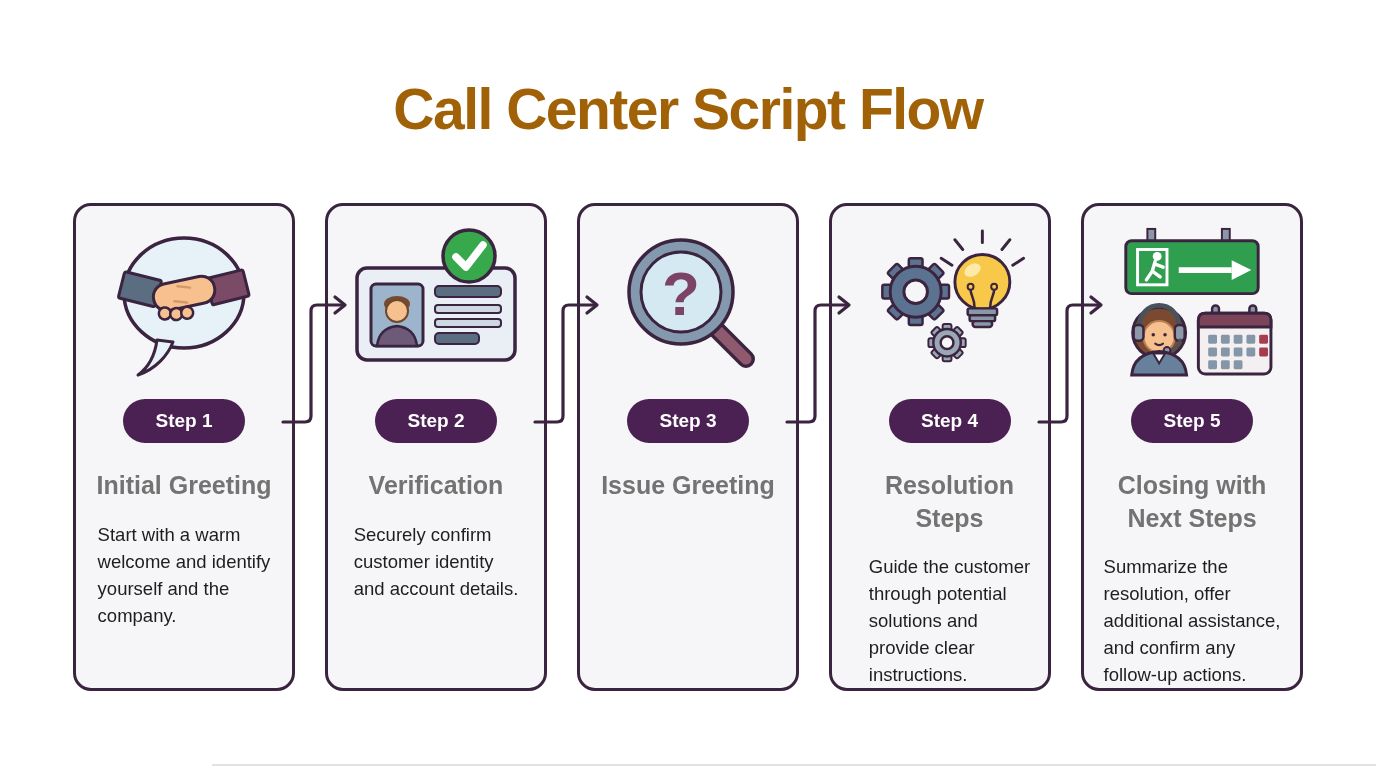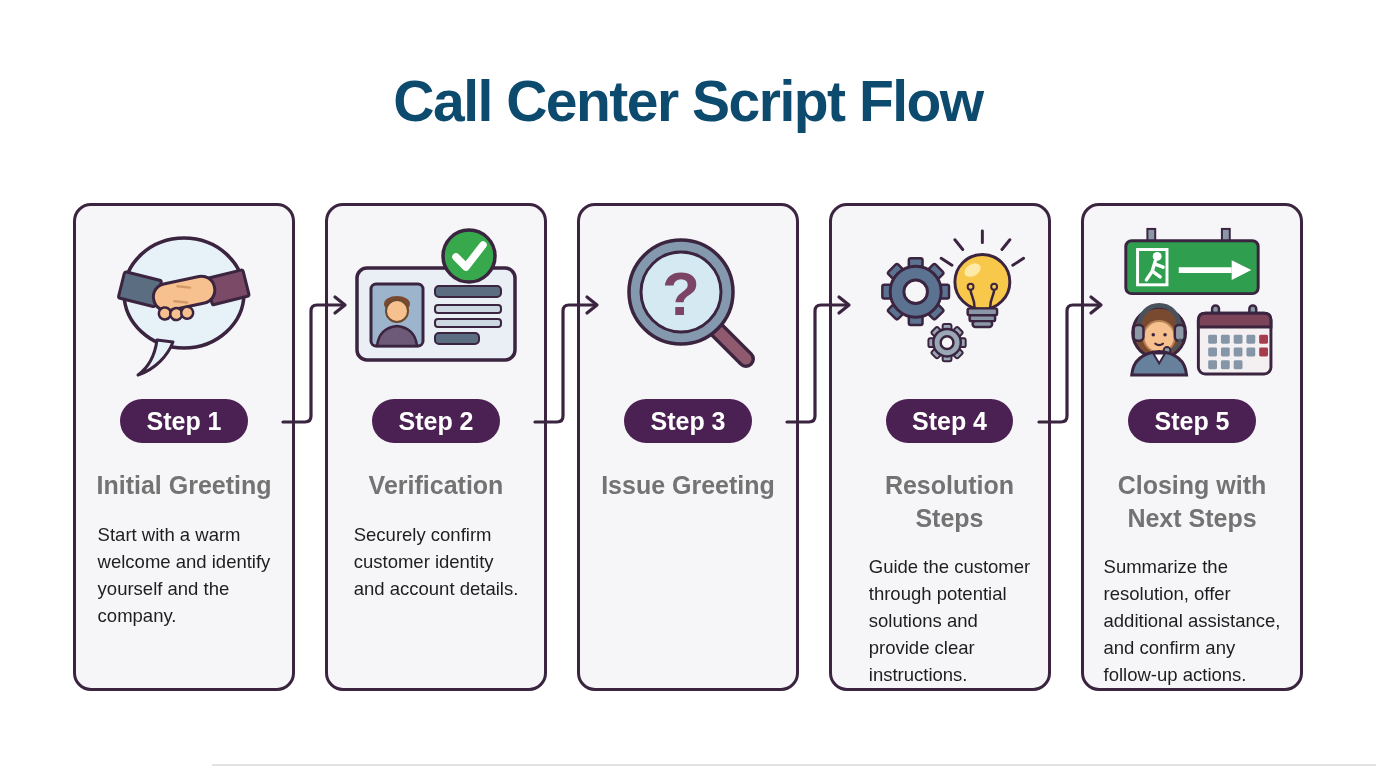--- a/index.html
+++ b/index.html
@@ -1,28 +1,28 @@
 <!DOCTYPE html>
 <html><head>
 <meta charset="utf-8">
 <style>
   html,body{margin:0;padding:0;background:#ffffff;}
   body{width:1376px;height:768px;position:relative;overflow:hidden;
        font-family:"Liberation Sans",sans-serif;}
   .canvas{position:absolute;inset:0;background:#ffffff;}
 
-  .title{position:absolute;top:68px;left:0;width:100%;text-align:center;
-         font-size:57px;font-weight:bold;letter-spacing:-1.5px;color:#0c4a6e;margin:0;}
+  .title{position:absolute;top:76px;left:0;width:100%;text-align:center;
+         font-size:57px;font-weight:bold;letter-spacing:-1.5px;color:#a16207;margin:0;}
 
   .card{position:absolute;top:203px;width:222px;height:488px;box-sizing:border-box;
         background:#f6f5f7;border:3px solid #3b2440;border-radius:18px;
         display:flex;flex-direction:column;align-items:center;}
   .icon-wrap{height:152px;margin-top:19px;display:flex;align-items:center;justify-content:center;}
   .badge{margin-top:22px;height:44px;min-width:122px;box-sizing:border-box;padding:0 26px;
-         border-radius:22px;background:#4b2153;color:#ffffff;font-size:25px;font-weight:bold;
+         border-radius:22px;background:#4b2153;color:#ffffff;font-size:19px;font-weight:bold;
          display:flex;align-items:center;justify-content:center;}
   .heading{margin:26px 6px 0 6px;text-align:center;font-size:25px;font-weight:bold;
            color:#737373;line-height:1.3;white-space:pre-line;}
   .desc{margin:19px 10px 0 10px;font-size:18.5px;color:#1e1e1e;
         line-height:27px;white-space:pre-line;}
 
   .card-1{left:73px;}  .card-2{left:325px;} .card-3{left:577px;}
   .card-4{left:829px;padding-left:19px;} .card-5{left:1081px;}
 
   .connector{position:absolute;top:290px;width:72px;height:140px;}

